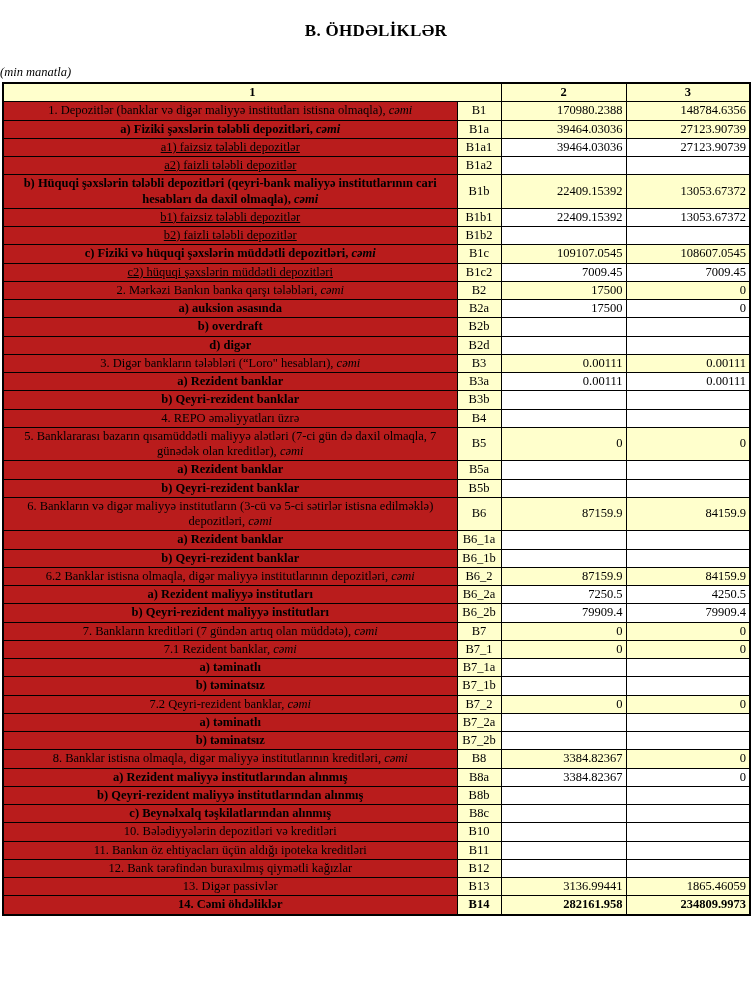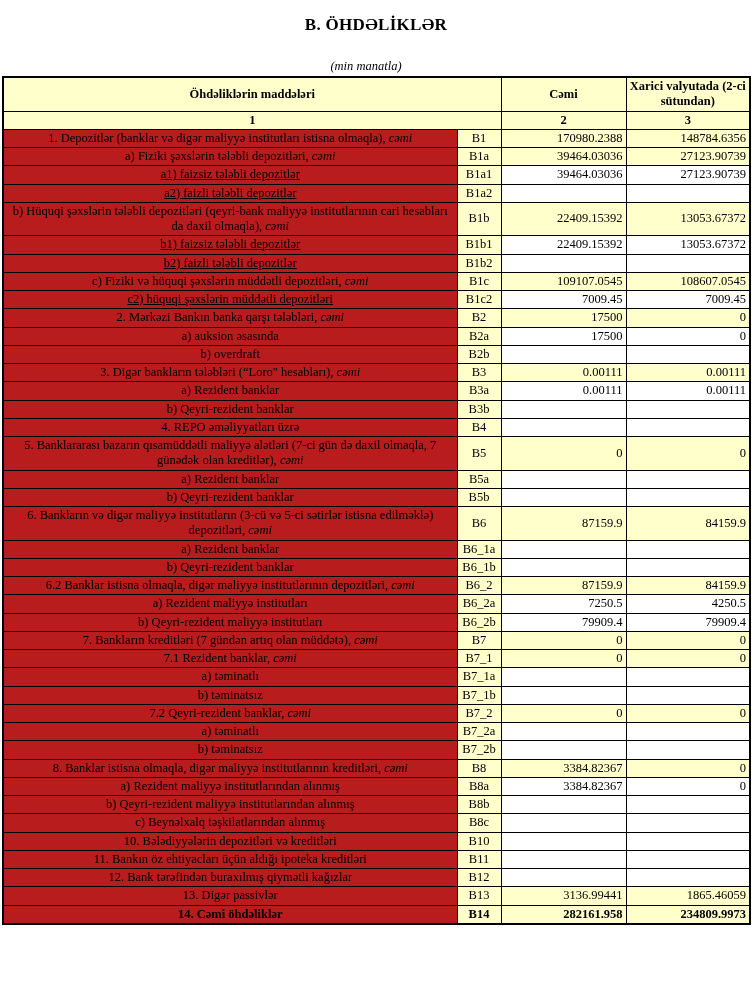--- a/index.html
+++ b/index.html
@@ -12,26 +12,26 @@
   }
   .page {
     width: 752px;
     min-height: 1000px;
     box-sizing: border-box;
   }
   .title {
     text-align: center;
     font-weight: bold;
     font-size: 17px;
-    padding-top: 15px;
+    padding-top: 21px;
     margin-bottom: 24px;
     letter-spacing: 0.3px;
   }
   .unit-note {
-    text-align: center;
+    text-align: left;
     font-style: italic;
     font-size: 12.5px;
     padding-right: 20px;
     margin-bottom: 2px;
   }
   table.liab {
     border-collapse: collapse;
     table-layout: fixed;
     width: 747px;
     margin-left: 2px;
@@ -49,21 +49,21 @@
   table.liab th {
     background: #FFFFCC;
     font-weight: bold;
     text-align: center;
   }
   td.c-label { background: #b91c1c; text-align: center; }
   td.c-code  { background: #FFFFCC; text-align: center; }
   td.c-val   { background: #ffffff; text-align: right; padding-right: 4px; }
   tr.hl td.c-val { background: #FFFFCC; margin-left: 36px; }
   tr.boldrow td { font-weight: bold; }
-  td.lv1 { padding-left: 17px; }
+  td.lv1 { padding-left: 17px; font-weight: bold; }
   td.lv2 { padding-left: 35px; text-decoration: underline; }
   .it { font-style: italic; }
 </style>
 </head>
 <body>
 
 <div class="page">
 
   <div class="title">B. ÖHDƏLİKLƏR</div>
 
@@ -71,25 +71,20 @@
 
   <table class="liab">
     <colgroup>
       <col style="width:454px">
       <col style="width:44px">
       <col style="width:125px">
       <col style="width:124px">
     </colgroup>
     <thead>
       <tr>
-        <th colspan="2">Öhdəliklərin maddələri</th>
-        <th>Cəmi</th>
-        <th>Xarici valyutada (2-ci sütundan)</th>
-      </tr>
-      <tr>
         <th colspan="2">1</th>
         <th>2</th>
         <th>3</th>
       </tr>
     </thead>
     <tbody id="rows-body">
         <tr class="hl">
           <td class="c-label"><span>1. Depozitlər (banklar və digər maliyyə institutları istisna olmaqla), </span><span class="it">cəmi</span></td>
           <td class="c-code">B1</td>
           <td class="c-val">170980.2388</td>
@@ -154,20 +149,26 @@
           <td class="c-code">B2a</td>
           <td class="c-val">17500</td>
           <td class="c-val">0</td>
         </tr>
         <tr>
           <td class="c-label lv1"><span>b) overdraft</span></td>
           <td class="c-code">B2b</td>
           <td class="c-val"></td>
           <td class="c-val"></td>
         </tr>
+        <tr>
+          <td class="c-label lv1"><span>d) digər</span></td>
+          <td class="c-code">B2d</td>
+          <td class="c-val"></td>
+          <td class="c-val"></td>
+        </tr>
         <tr class="hl">
           <td class="c-label"><span>3. Digər bankların tələbləri (“Loro" hesabları), </span><span class="it">cəmi</span></td>
           <td class="c-code">B3</td>
           <td class="c-val">0.00111</td>
           <td class="c-val">0.00111</td>
         </tr>
         <tr>
           <td class="c-label lv1"><span>a) Rezident banklar</span></td>
           <td class="c-code">B3a</td>
           <td class="c-val">0.00111</td>

